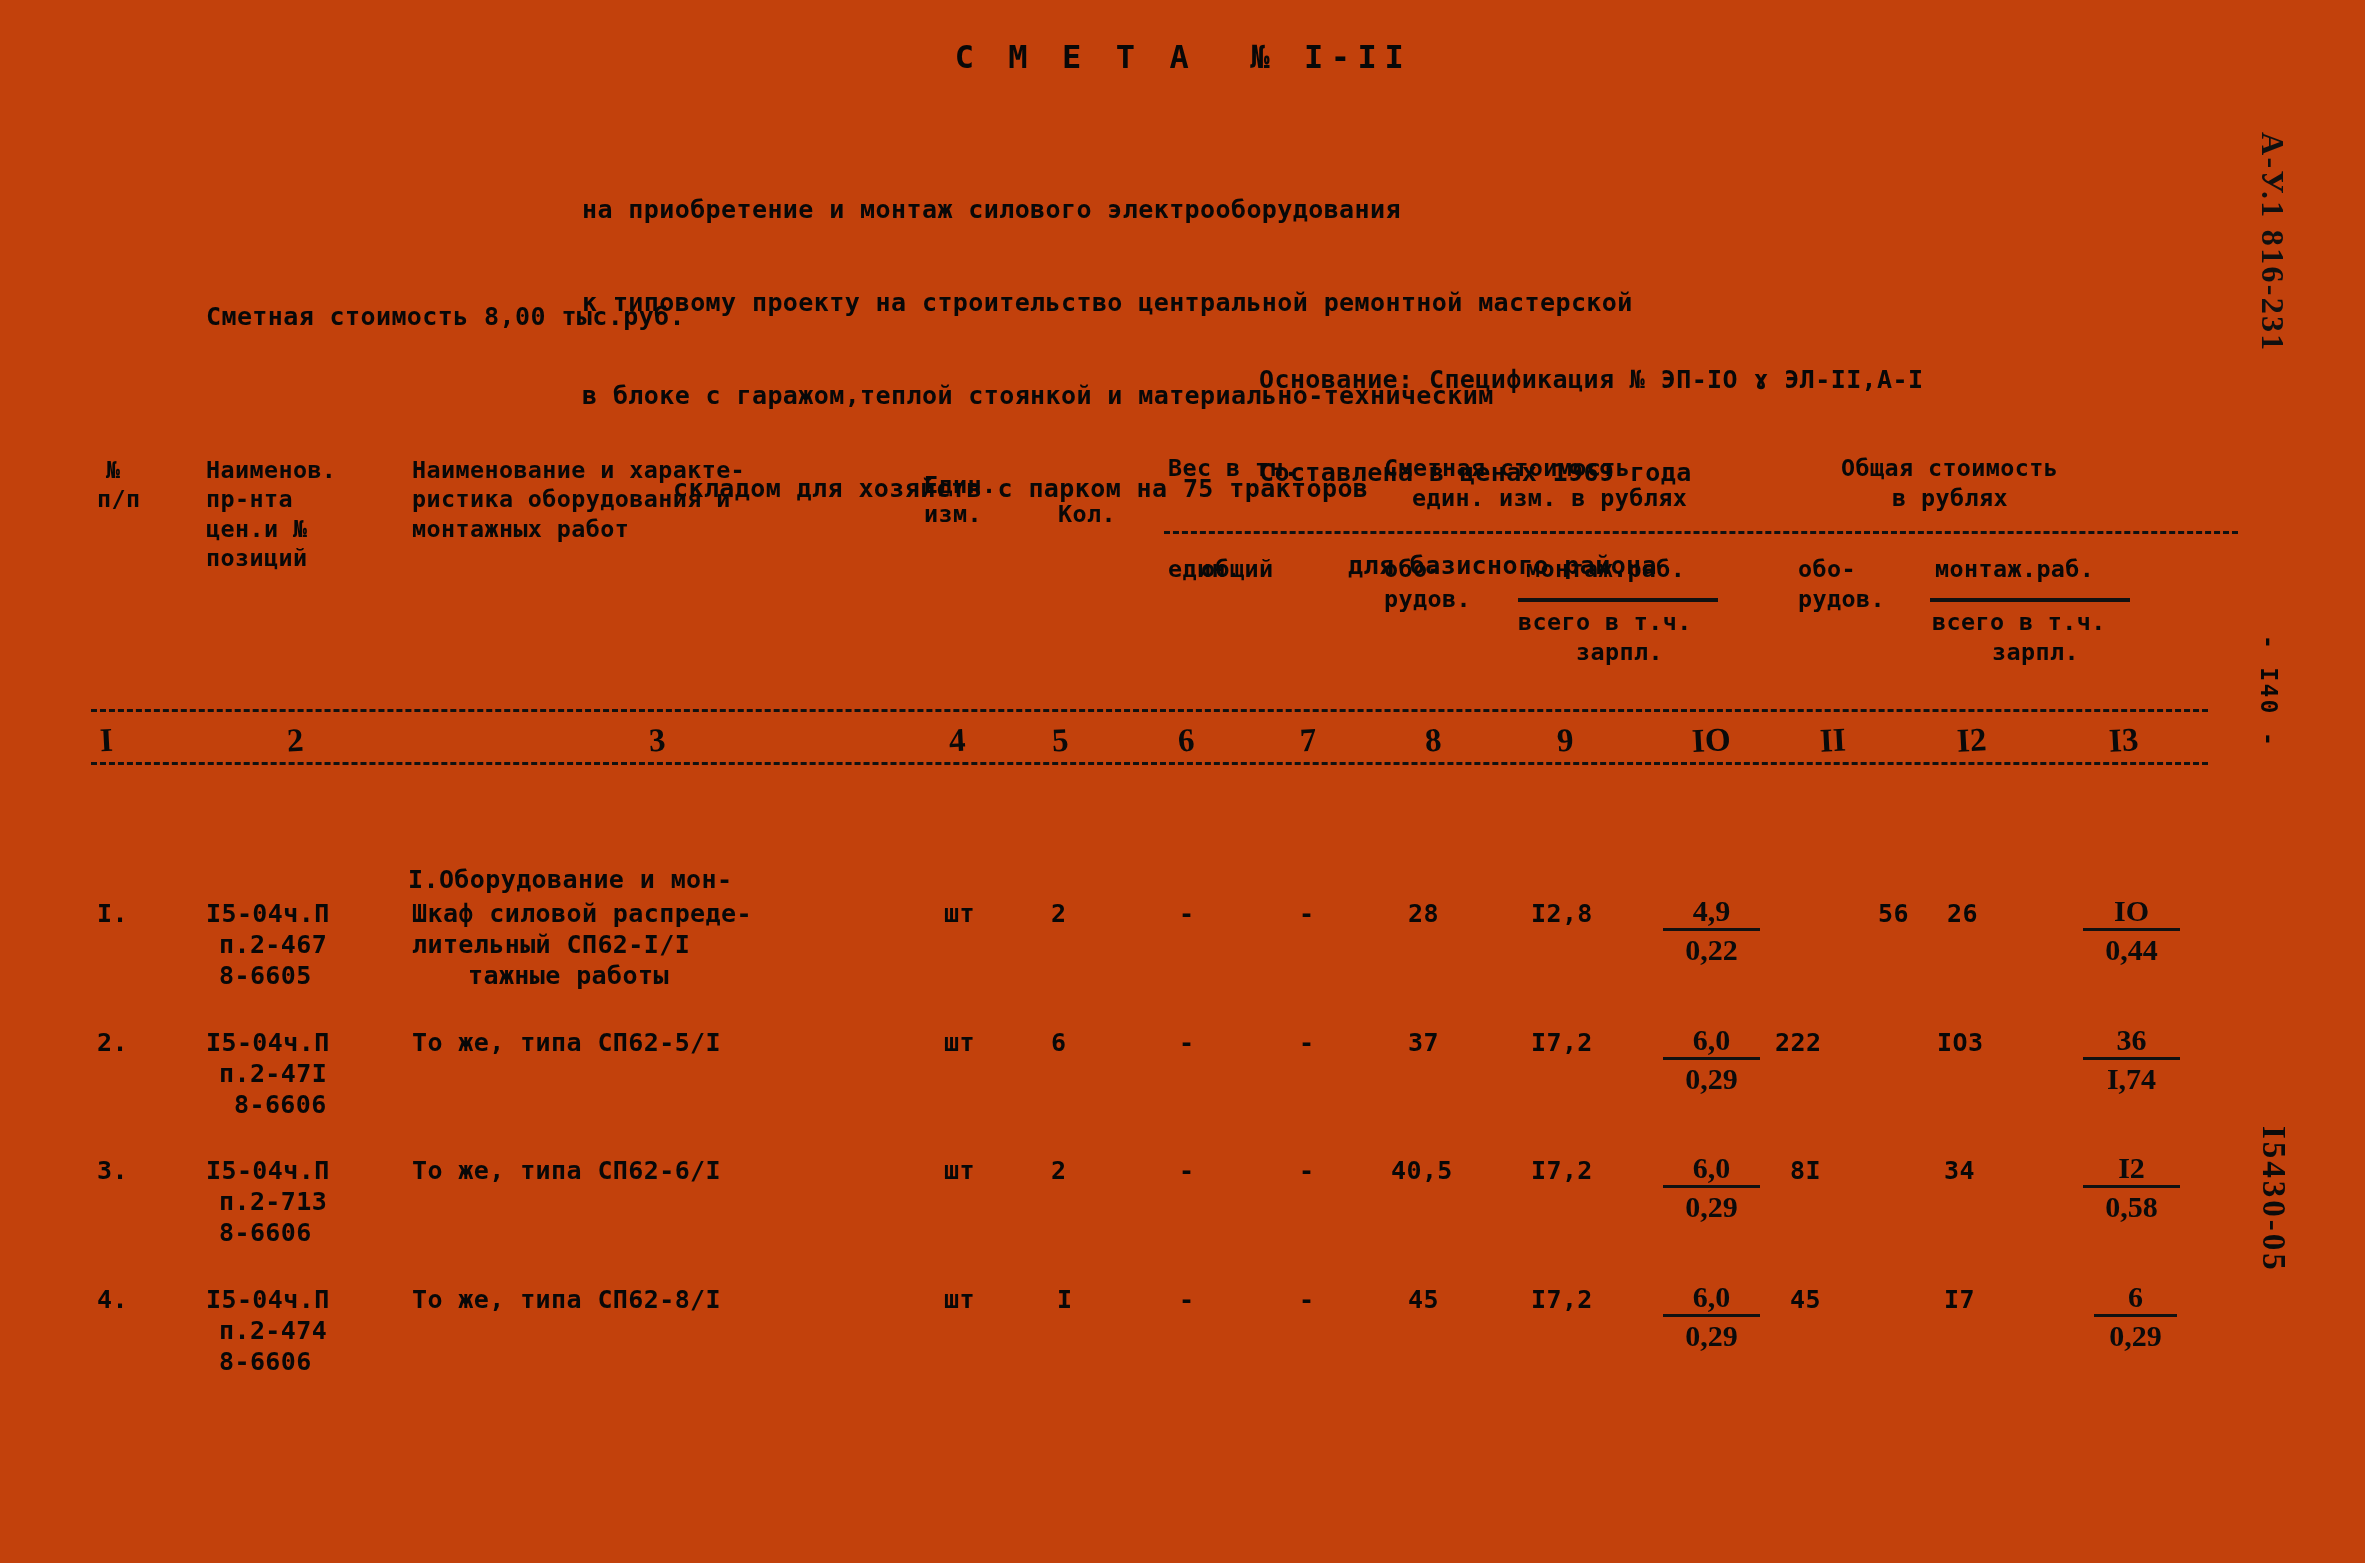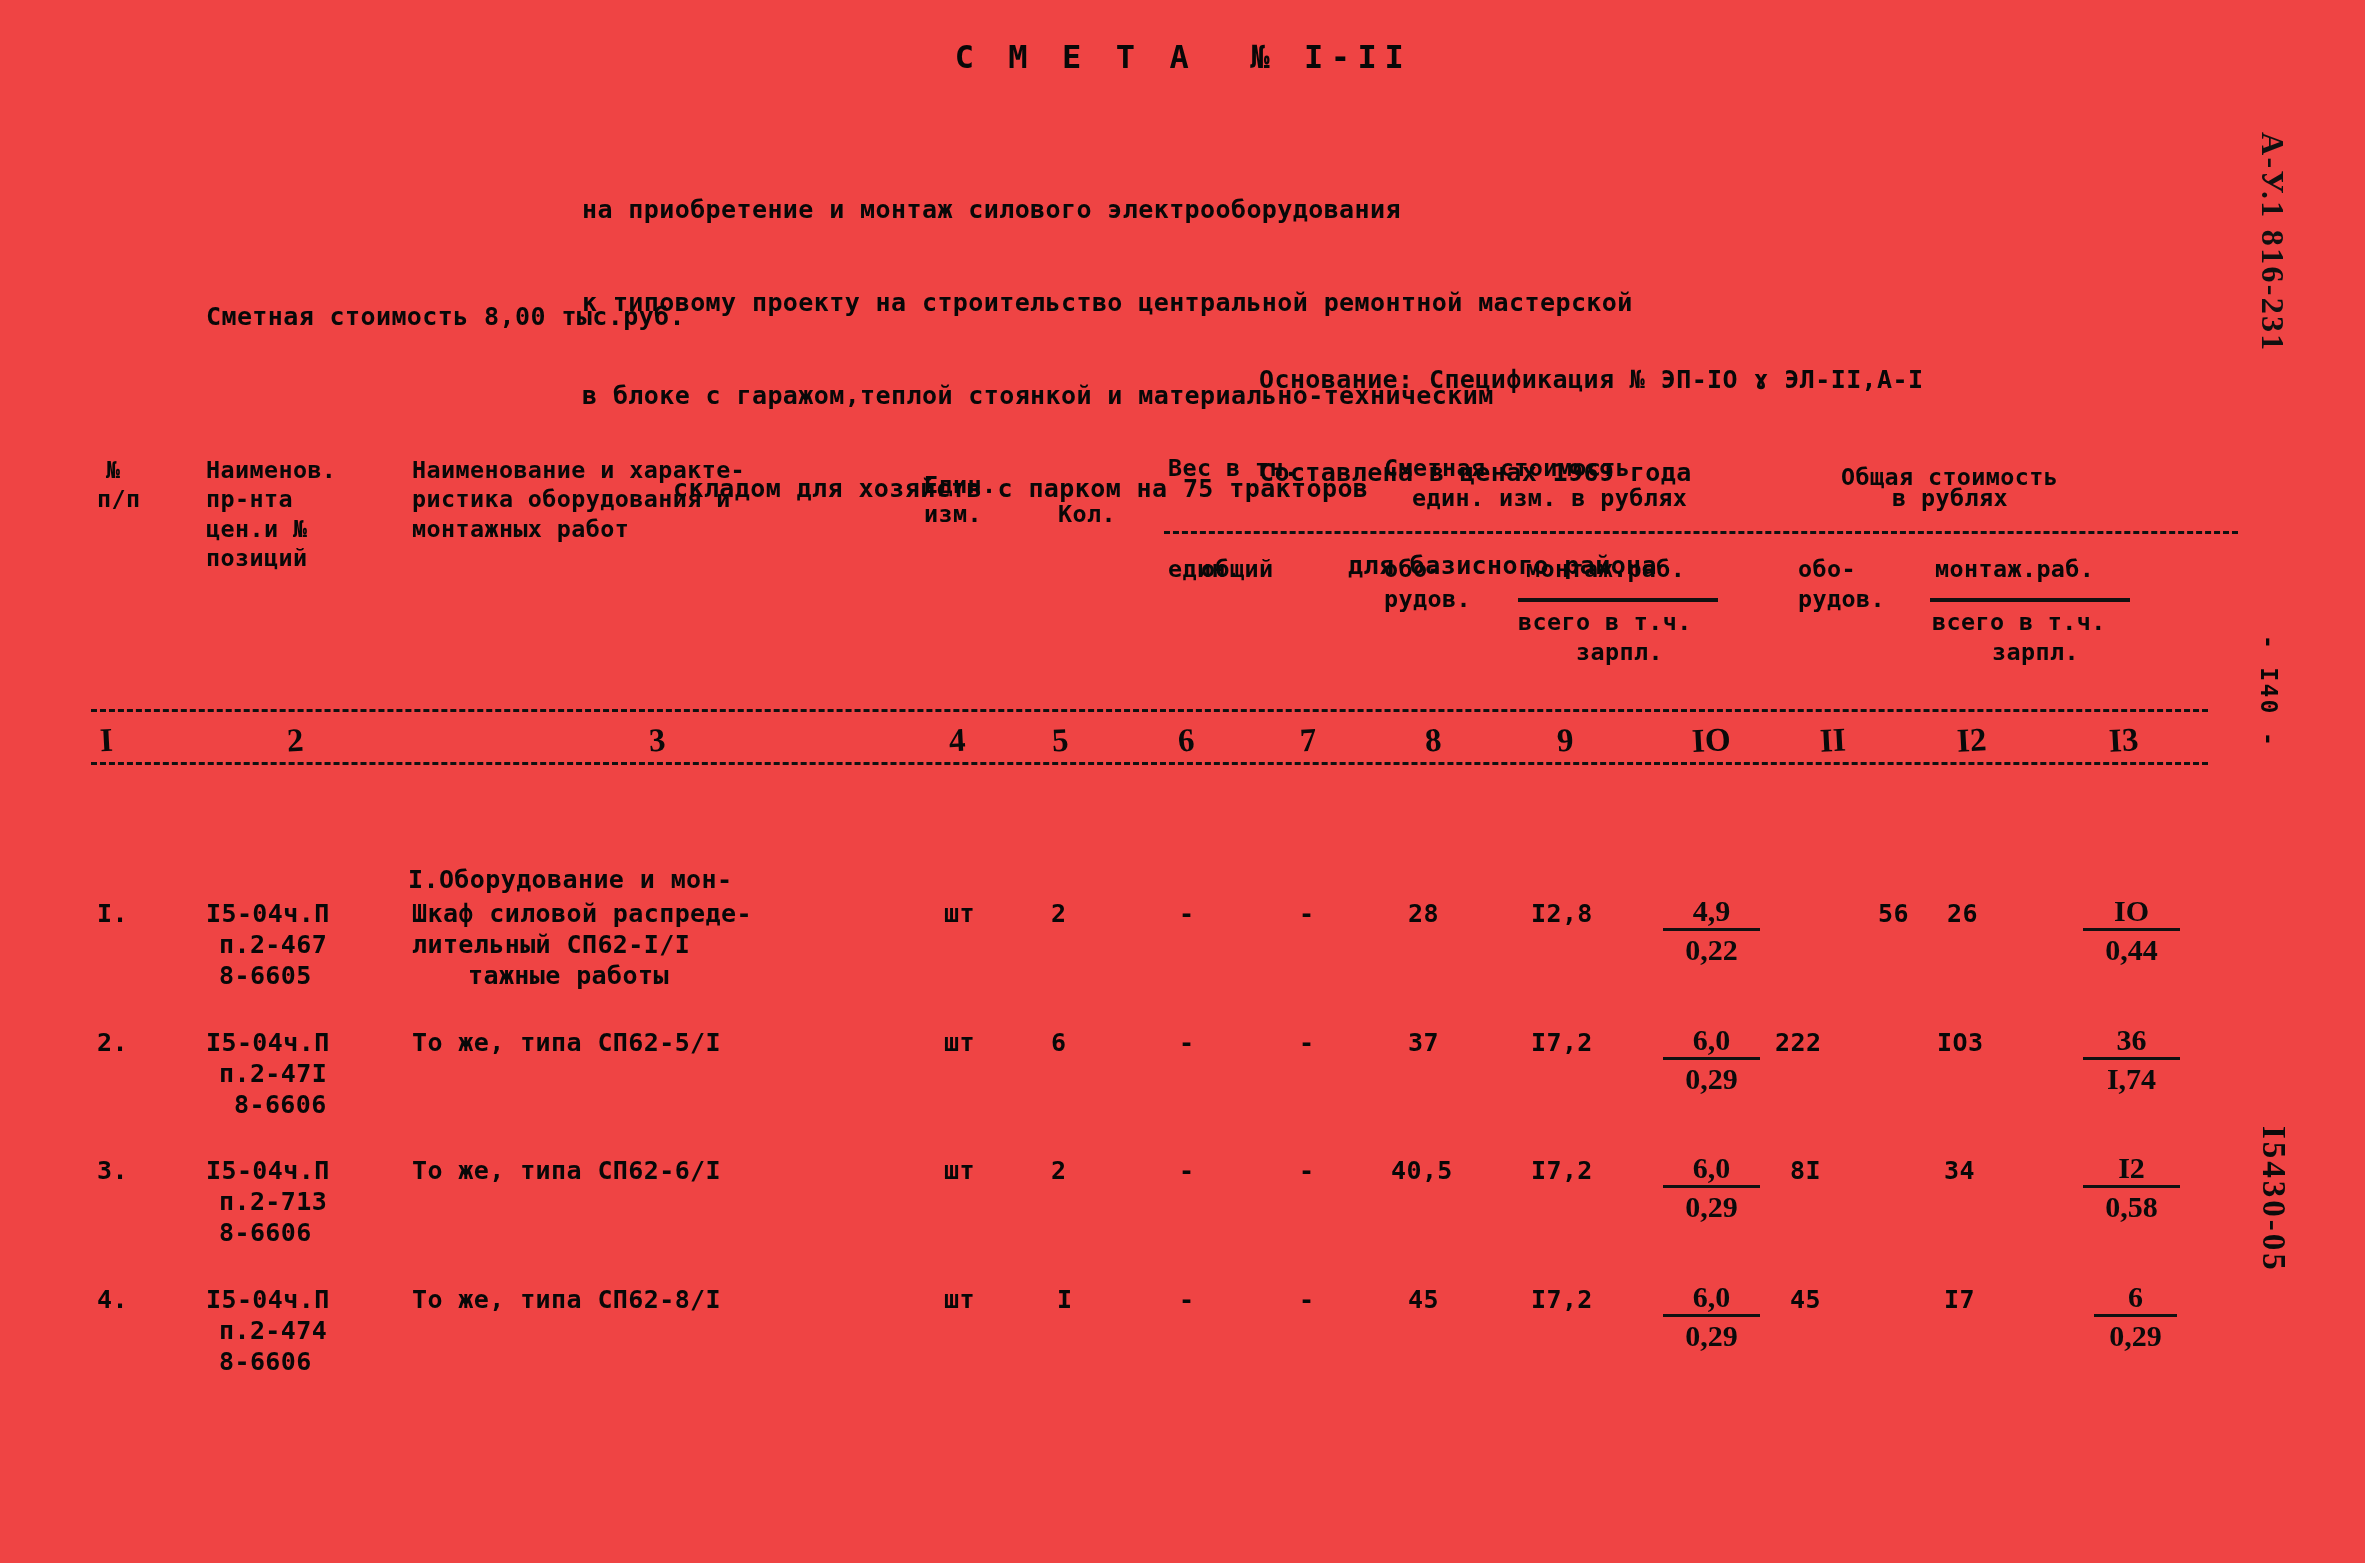--- a/index.html
+++ b/index.html
@@ -11,21 +11,21 @@
     width: 2366px;
     height: 1563px;
     position: relative;
     font-family: "Liberation Serif", "DejaVu Serif", serif;
     color: #0b0b0b;
     overflow: hidden;
   }
   .page {
     position: absolute;
     inset: 0;
-    background: #ef4444;
+    background: #c2410c;
   }
 
   
   .tw {
     font-family: "DejaVu Sans Mono", "Liberation Mono", monospace;
     font-weight: bold;
     color: #080808;
     letter-spacing: 0.4px;
     white-space: pre;
     -webkit-font-smoothing: none;
@@ -227,21 +227,21 @@
     <div class="tw hcell" style="left:1201px; top:113px;"><span>общий</span></div>
 
     <div class="tw hcell" style="left:1384px; top:12px;"><span>Сметная стоимость</span></div>
     <div class="tw hcell" style="left:1412px; top:42px;"><span>един. изм. в рублях</span></div>
     <div class="tw hcell" style="left:1384px; top:113px;"><span>обо-</span></div>
     <div class="tw hcell" style="left:1384px; top:143px;"><span>рудов.</span></div>
     <div class="tw hcell" style="left:1526px; top:113px;"><span>монтаж.раб.</span></div>
     <div class="tw hcell" style="left:1518px; top:166px;"><span>всего в т.ч.</span></div>
     <div class="tw hcell" style="left:1576px; top:196px;"><span>зарпл.</span></div>
 
-    <div class="tw hcell" style="left:1841px; top:12px;margin-top:9px;"><span>Общая стоимость</span></div>
+    <div class="tw hcell" style="left:1841px; top:12px;"><span>Общая стоимость</span></div>
     <div class="tw hcell" style="left:1892px; top:42px;"><span>в рублях</span></div>
     <div class="tw hcell" style="left:1798px; top:113px;"><span>обо-</span></div>
     <div class="tw hcell" style="left:1798px; top:143px;"><span>рудов.</span></div>
     <div class="tw hcell" style="left:1935px; top:113px;"><span>монтаж.раб.</span></div>
     <div class="tw hcell" style="left:1932px; top:166px;"><span>всего в т.ч.</span></div>
     <div class="tw hcell" style="left:1992px; top:196px;"><span>зарпл.</span></div>
 
     <div class="rule" style="left:1164px; top:89px; width:1074px;"></div>
 
     <div class="rule solid" style="left:1518px; top:156px; width:200px;"></div>

